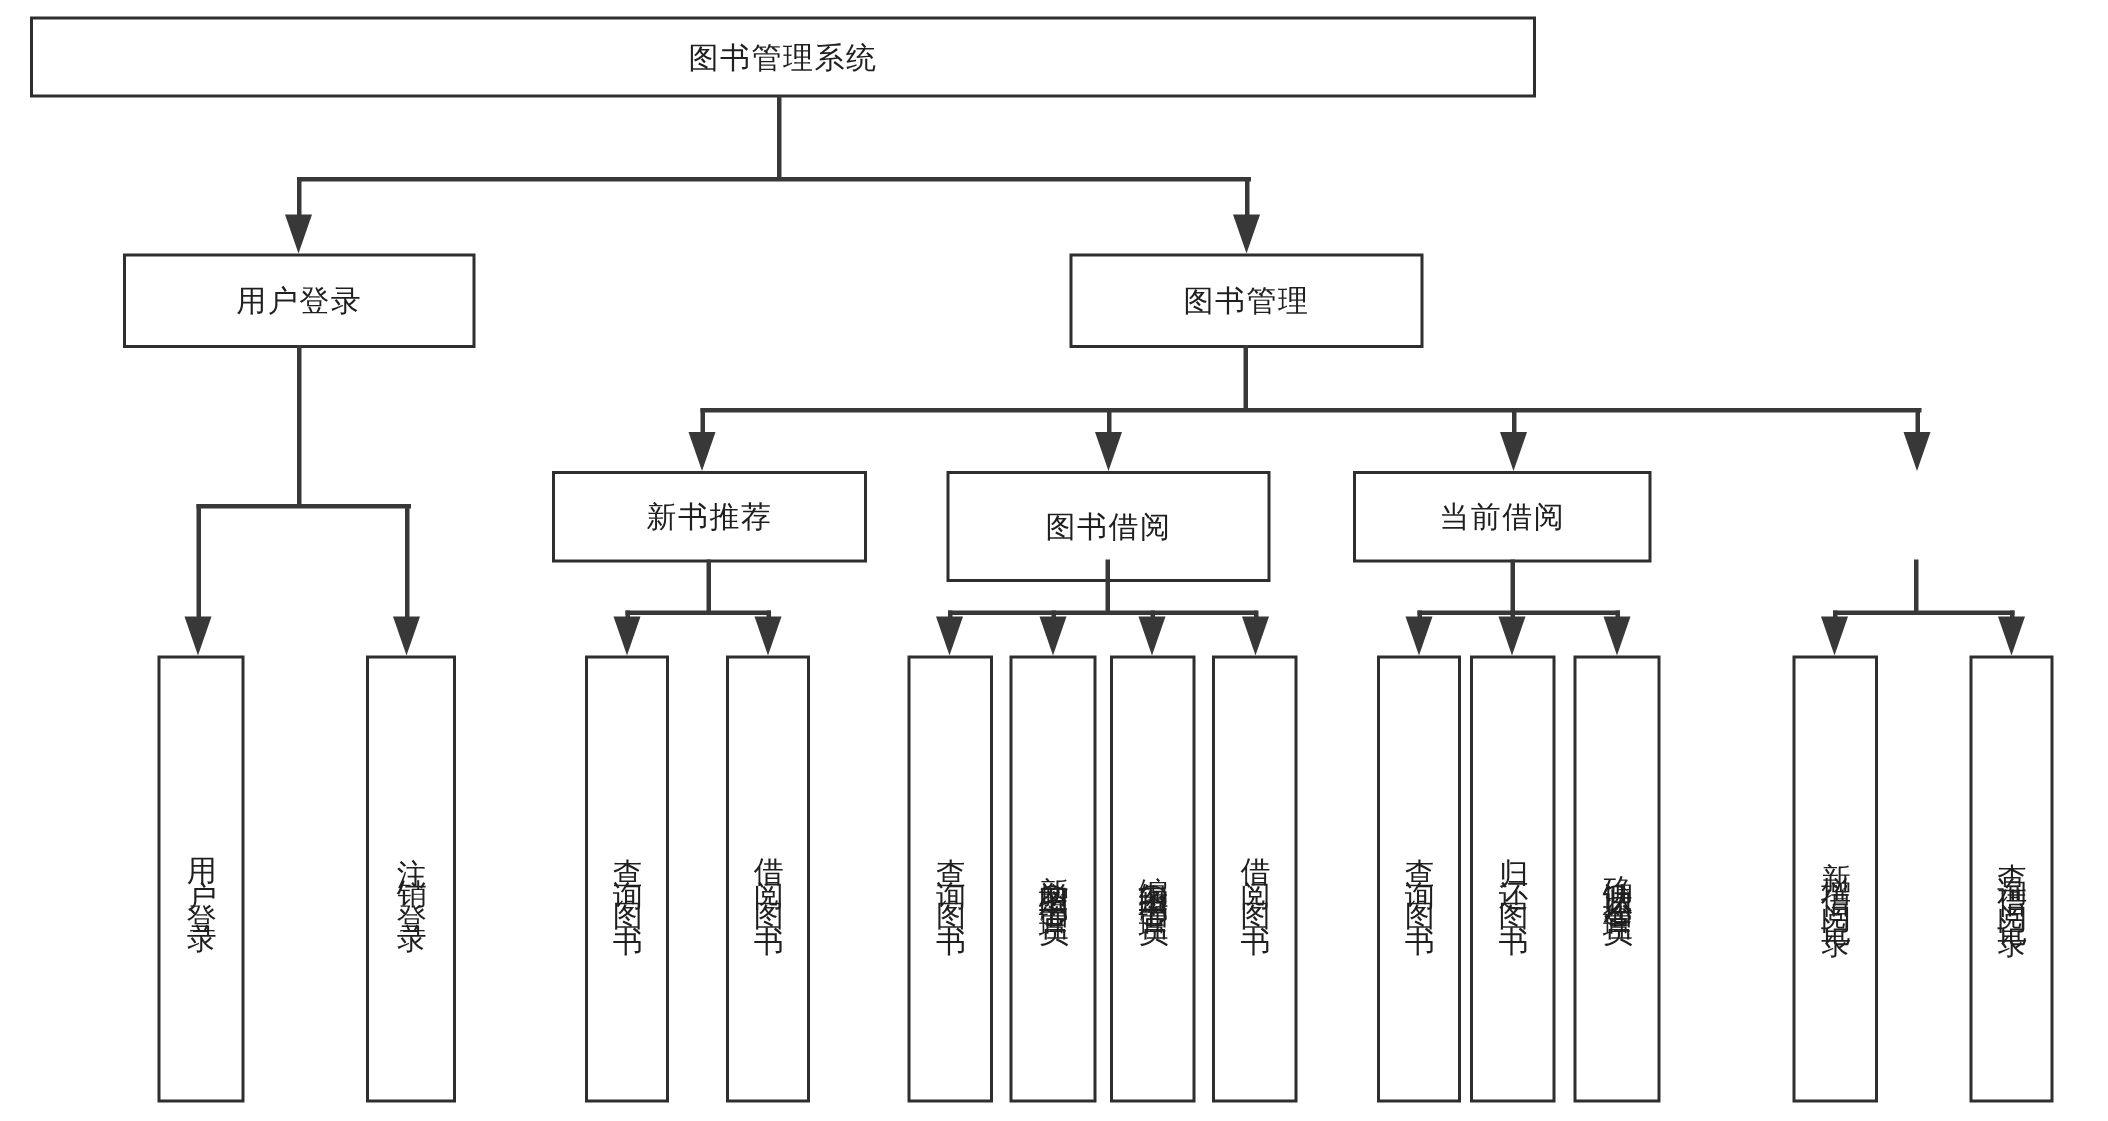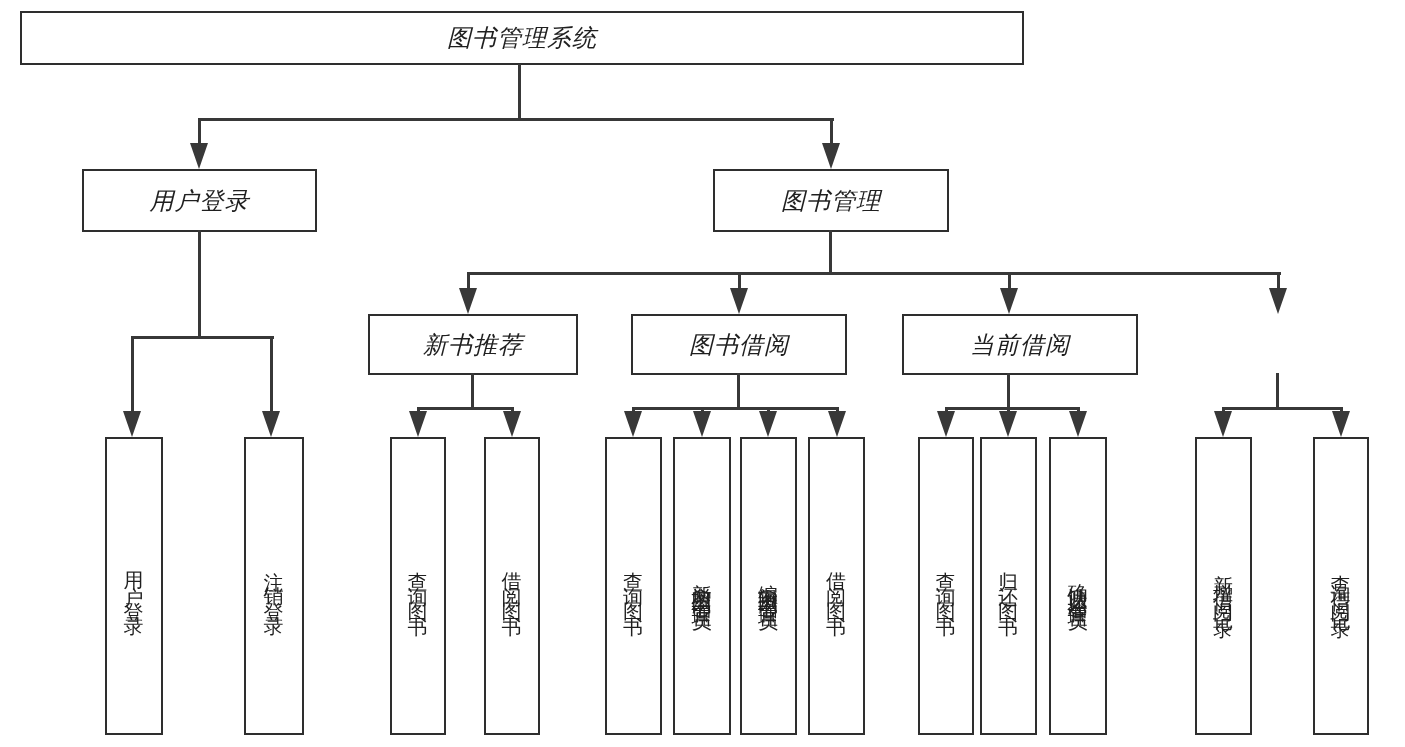--- a/index.html
+++ b/index.html
@@ -8,21 +8,21 @@
   html,body{margin:0;padding:0;background:var(--bg);}
   #canvas{
     position:relative; width:1405px; height:747px; background:var(--bg);
     font-family:"Liberation Sans", sans-serif; color:var(--text); overflow:hidden;
   }
   .box{
     position:absolute; box-sizing:border-box; background:#fff;
     border:2px solid var(--border);
     display:flex; align-items:center; justify-content:center;
   }
-  .hlabel{font-size:24px; letter-spacing:1px; white-space:nowrap;font-style:italic;}
+  .hlabel{font-size:20px; letter-spacing:1px; white-space:nowrap;}
   .vbox .vtext{
     writing-mode:vertical-rl; text-orientation:mixed;
     font-size:20px; line-height:1;
   }
   .ls4 .vtext{letter-spacing:15px;}
   .ls6 .vtext{letter-spacing:9px;}
   .ls8 .vtext{letter-spacing:4px;}
   .vline{position:absolute; width:3px; background:var(--line);}
   .hline{position:absolute; height:3px; background:var(--line);}
   .arr{
@@ -48,24 +48,24 @@
   <div class="box" style="left:82px;top:169px;width:235px;height:63px;">
     <span class="hlabel">用户登录</span>
   </div>
   <div class="box" style="left:713px;top:169px;width:236px;height:63px;">
     <span class="hlabel">图书管理</span>
   </div>
 
   <div class="box" style="left:368px;top:314px;width:210px;height:61px;">
     <span class="hlabel">新书推荐</span>
   </div>
-  <div class="box" style="left:631px;top:314px;width:216px;height:61px;">
+  <div class="box" style="left:631px;top:314px;width:216px;height:74px;">
     <span class="hlabel">图书借阅</span>
   </div>
-  <div class="box" style="left:902px;top:314px;width:236px;height:61px;">
+  <div class="box" style="left:902px;top:314px;width:199px;height:61px;">
     <span class="hlabel">当前借阅</span>
   </div>
 
   <div class="box vbox ls4" style="left:105px;top:437px;width:58px;height:298px;">
     <span class="vtext">用户登录</span>
   </div>
   <div class="box vbox ls4" style="left:244px;top:437px;width:60px;height:298px;">
     <span class="vtext">注销登录</span>
   </div>
 

